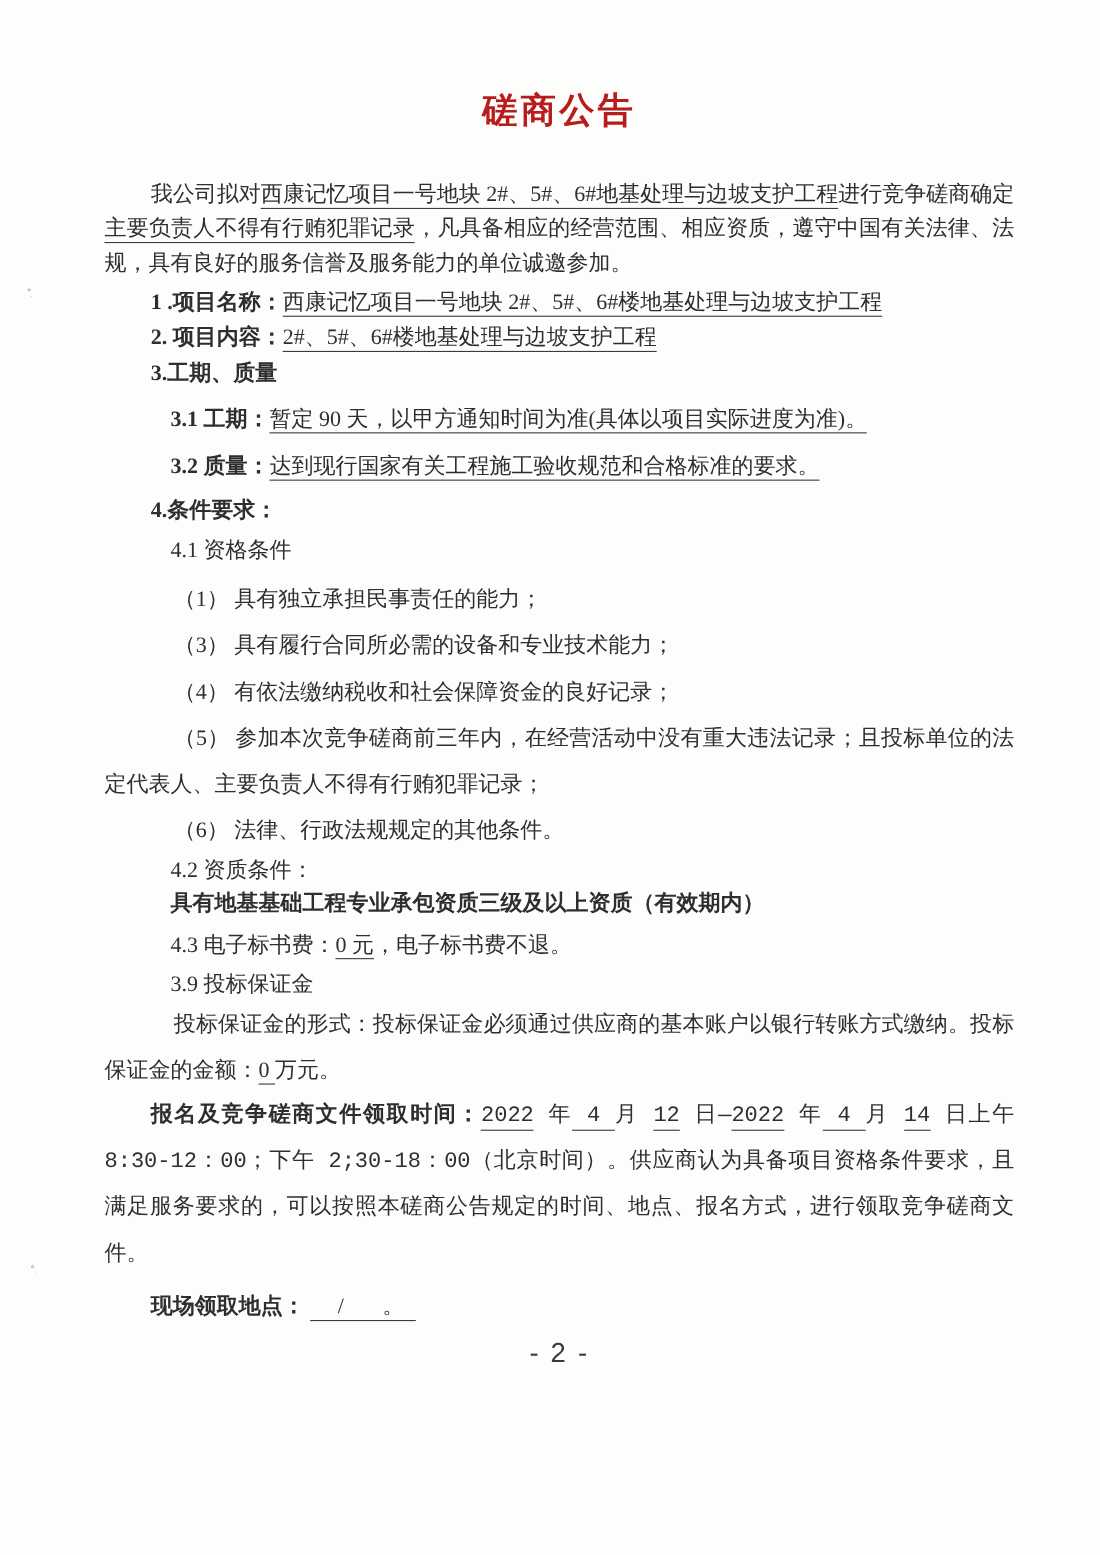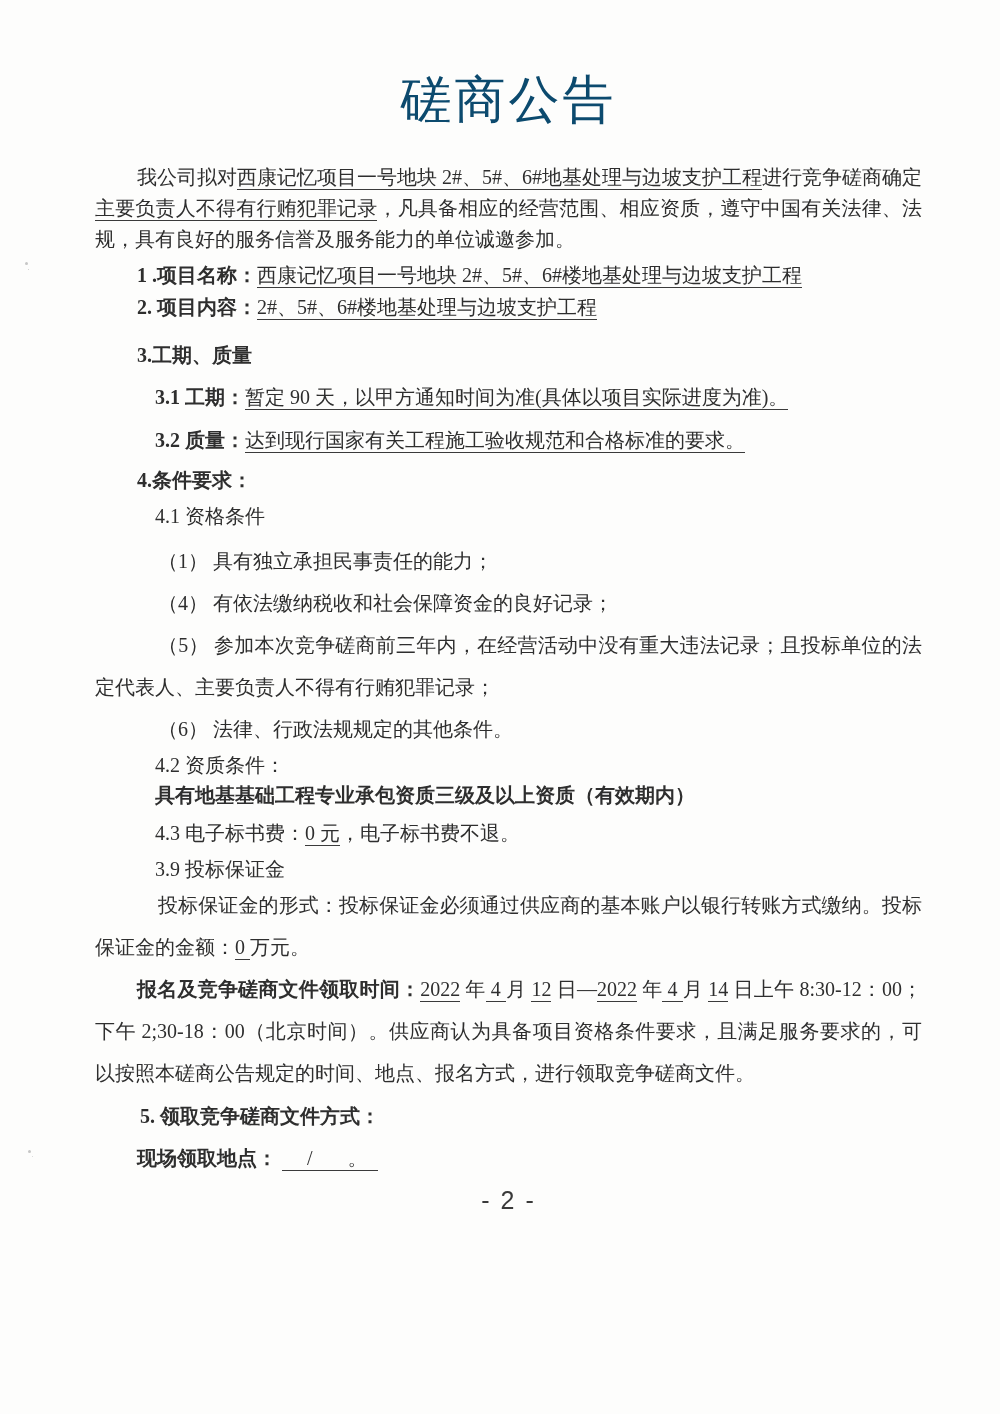--- a/index.html
+++ b/index.html
@@ -11,46 +11,46 @@
     font-family:"Liberation Serif","DejaVu Serif",serif;
     color:#2e2e2e;
     font-size:20px;
     box-sizing:border-box;
     padding:76px 78px 0 95px;
     overflow:hidden;
   }
   .title{
     margin:0;
     text-align:center;
-    font-size:51px;
-    font-weight:normal;
+    font-size:32px;
+    font-weight:bold;
     letter-spacing:3px;
     line-height:48px;
-    color:#0c4a6e;
+    color:#b91c1c;
   }
   .intro{
     margin:38px 0 0 0;
     line-height:31px;
     text-align:justify;
     text-indent:42px;
   }
   .line{line-height:32px;}
   .ind42{margin-left:42px;}
   .ind45{margin-left:45px;}
   .ind60{margin-left:60px;}
   .mt4{margin-top:4px;}  .mt6{margin-top:6px;}  .mt8{margin-top:8px;}
-  .mt10{margin-top:10px;} .mt11{margin-top:11px;font-family:Liberation Serif, serif;} .mt12{margin-top:16px;}
+  .mt10{margin-top:10px;} .mt11{margin-top:11px;font-family:Liberation Serif, serif;} .mt12{margin-top:0;}
   .mt16{margin-top:4px;}
   .b{font-weight:bold;}
   .u{border-bottom:1.5px solid #3b3b3b;padding-bottom:1px;}
   .condline{line-height:42px;margin-left:63px;}
   .condwrap{line-height:42px;margin-left:0;text-indent:63px;text-align:justify;}
   .tight{line-height:30px;}
   .para{line-height:42px;text-align:justify;margin:0;}
-  .ti42{text-indent:42px;}
+  .ti42{text-indent:42px;font-family:Liberation Mono, monospace;}
   .ti63{text-indent:63px;}
   .pagenum{
     margin-top:12px;
     text-align:center;
     font-family:"Liberation Sans","DejaVu Sans",sans-serif;
     font-size:25px;
     color:#3a3a3a;
     letter-spacing:2px;
   }
   .artifact{position:absolute;background:#9a9a9a;border-radius:50%;opacity:.55;}
@@ -77,34 +77,34 @@
   <div class="line ind60 mt10"><span class="b">3.1 工期：</span><span class="u">暂定 90 天，以甲方通知时间为准(具体以项目实际进度为准)。</span></div>
 
   <div class="line ind60 mt11"><span class="b">3.2 质量：</span><span class="u">达到现行国家有关工程施工验收规范和合格标准的要求。</span></div>
 
   <div class="line ind42 mt8 b">4.条件要求：</div>
 
   <div class="line ind60 mt16">4.1 资格条件</div>
 
   <div class="mt8">
     <div class="condline">（1） 具有独立承担民事责任的能力；</div>
+    <div class="condline">（3） 具有履行合同所必需的设备和专业技术能力；</div>
     <div class="condline">（4） 有依法缴纳税收和社会保障资金的良好记录；</div>
     <div class="condwrap">（5） 参加本次竞争磋商前三年内，在经营活动中没有重大违法记录；且投标单位的法定代表人、主要负责人不得有行贿犯罪记录；</div>
     <div class="condline">（6） 法律、行政法规规定的其他条件。</div>
   </div>
 
   <div class="line ind60 tight">4.2 资质条件：</div>
   <div class="line ind60 tight b">具有地基基础工程专业承包资质三级及以上资质（有效期内）</div>
 
   <div class="line ind60 tight mt8"><span>4.3 电子标书费：</span><span class="u">0 元</span><span>，电子标书费不退。</span></div>
 
   <div class="line ind60 tight mt6">3.9 投标保证金</div>
 
   <p class="para ti63 mt16"><span>投标保证金的形式：投标保证金必须通过供应商的基本账户以银行转账方式缴纳。投标保证金的金额：</span><span class="u">0&nbsp;</span><span>万元。</span></p>
 
   <p class="para ti42"><span class="b">报名及竞争磋商文件领取时间：</span><span class="u">2022</span><span> 年</span><span class="u">&nbsp;4&nbsp;</span><span>月 </span><span class="u">12</span><span> 日—</span><span class="u">2022</span><span> 年</span><span class="u">&nbsp;4&nbsp;</span><span>月 </span><span class="u">14</span><span> 日上午 8:30-12：00；下午 2;30-18：00（北京时间）。供应商认为具备项目资格条件要求，且满足服务要求的，可以按照本磋商公告规定的时间、地点、报名方式，进行领取竞争磋商文件。</span></p>
 
-  <div class="line ind45 mt6 b">5.  领取竞争磋商文件方式：</div>
 
   <div class="line ind42 mt10"><span class="b">现场领取地点： </span><span class="u">&nbsp;&nbsp;&nbsp;&nbsp;&nbsp;/&nbsp;&nbsp;&nbsp;&nbsp;&nbsp;&nbsp;&nbsp;。&nbsp;&nbsp;</span></div>
 
   <div class="pagenum">- 2 -</div>
 </div>
 
 </body></html>

